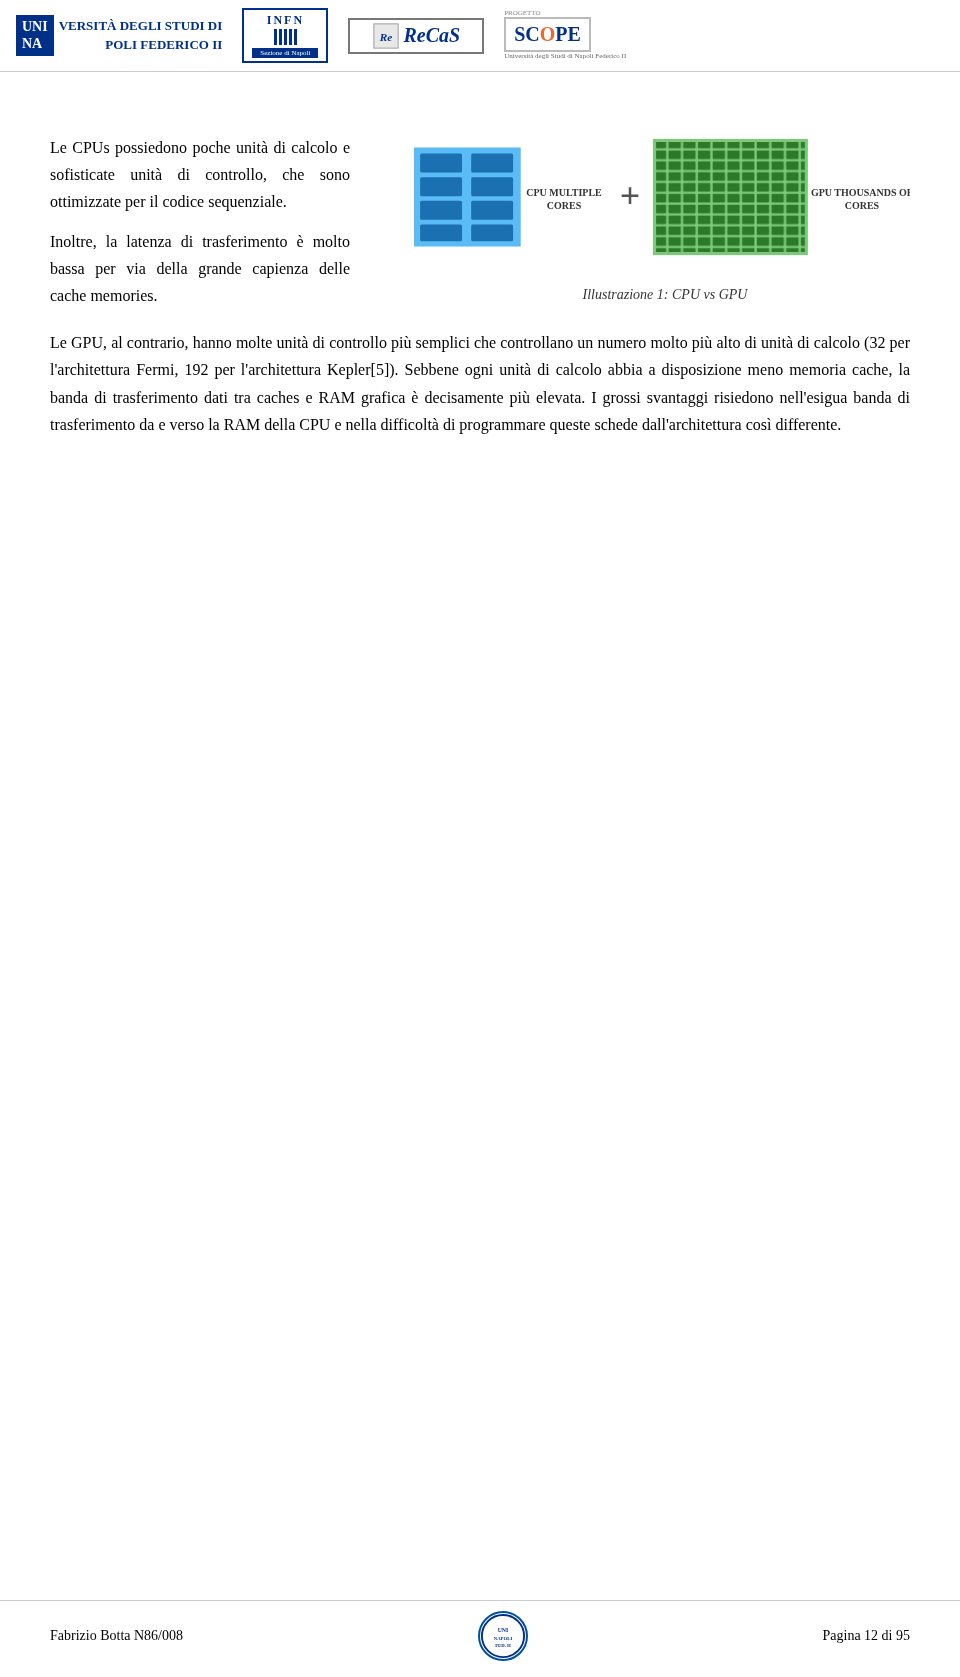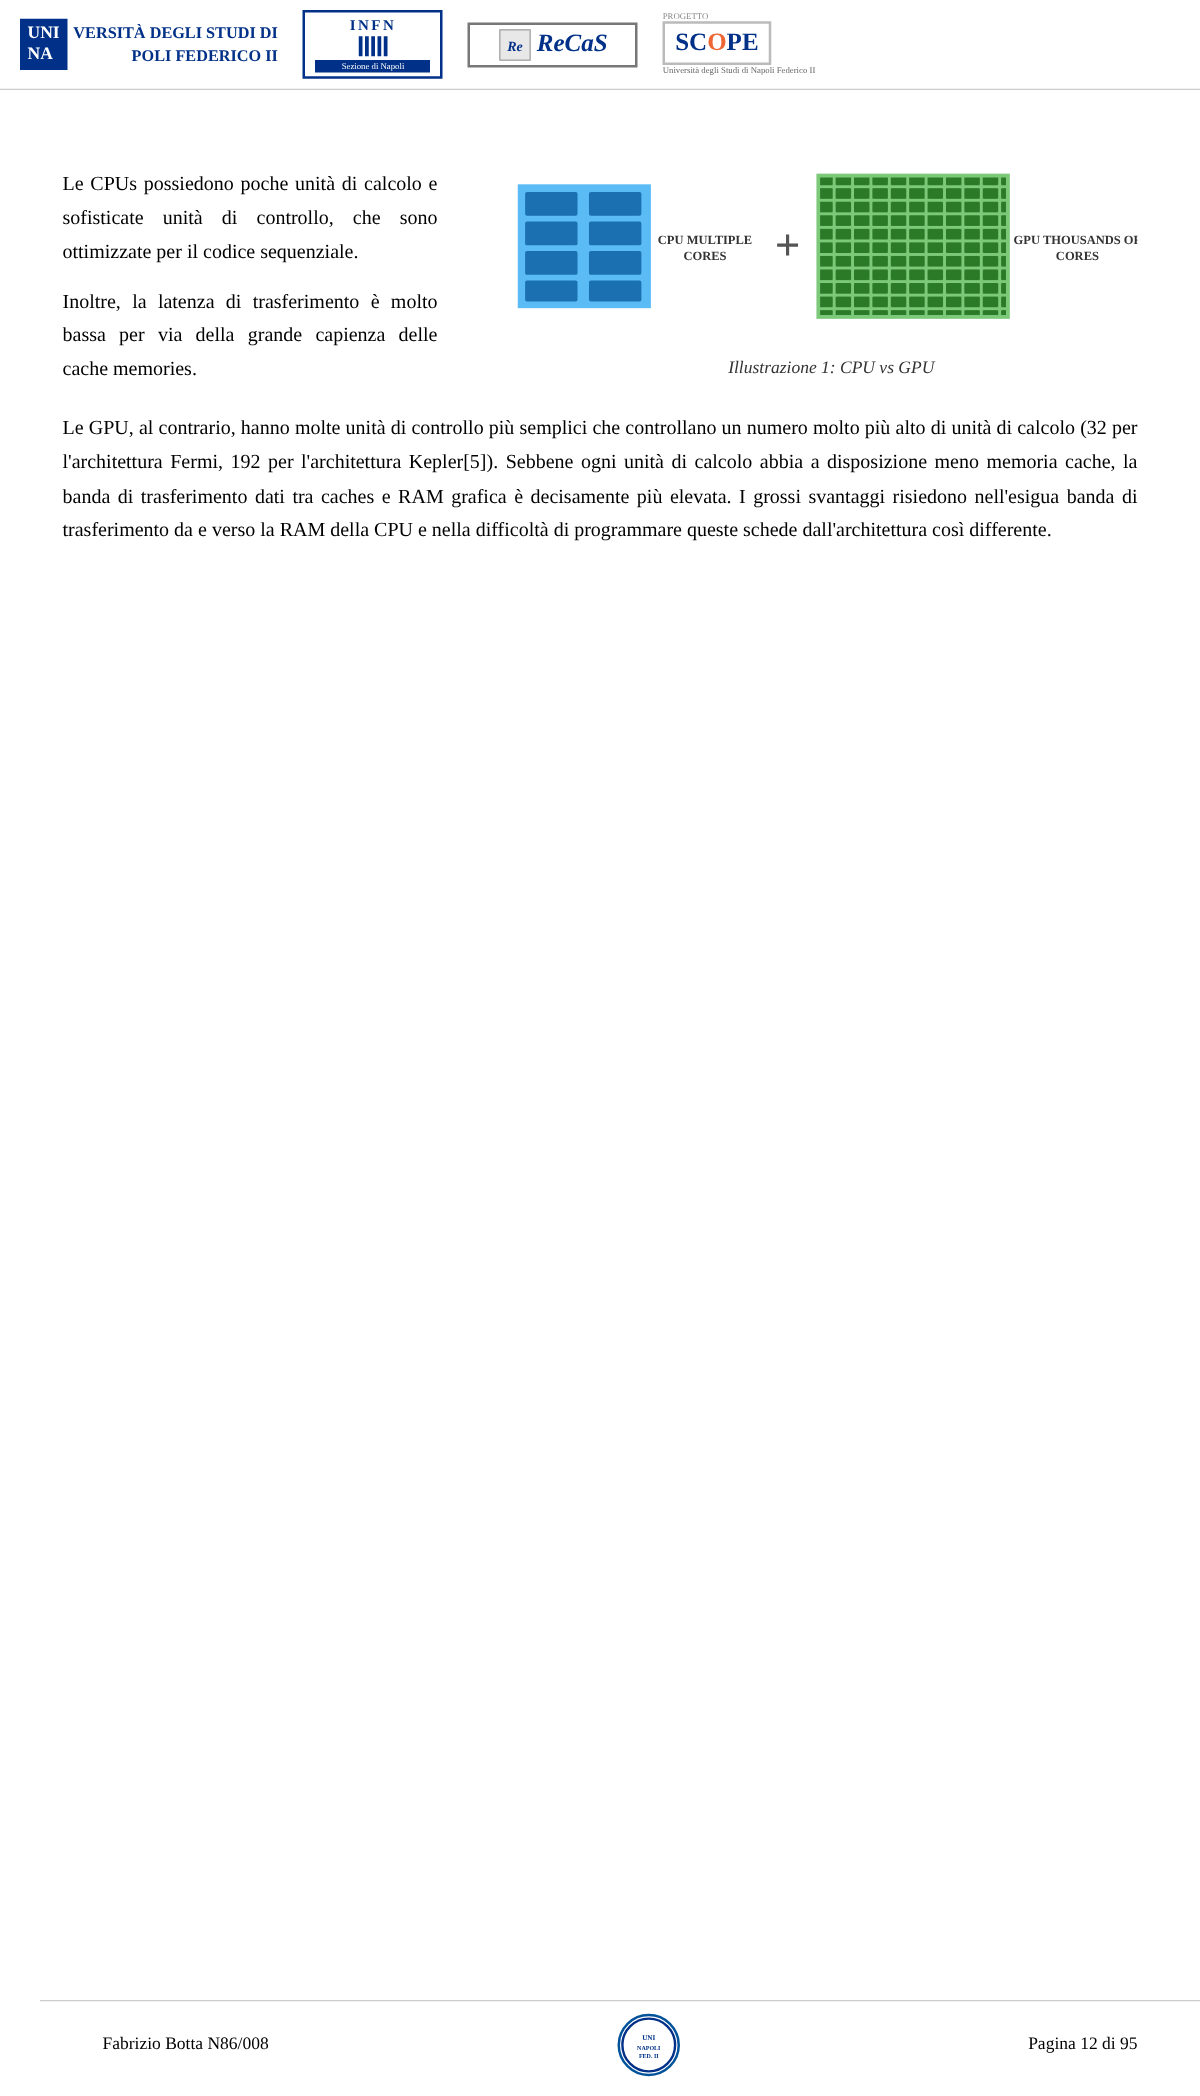--- a/index.html
+++ b/index.html
@@ -85,21 +85,20 @@
       position: absolute;
       bottom: 0;
       left: 0;
       right: 0;
       display: flex;
       justify-content: space-between;
       align-items: center;
       padding: 10px 50px 16px 50px;
       border-top: 1px solid #ccc;
       font-size: 14px;
-      margin-left: 32px;
     }
 
     .footer-logo {
       width: 50px;
       height: 50px;
       border: 2px solid #00539b;
       border-radius: 50%;
       display: flex;
       align-items: center;
       justify-content: center;
@@ -193,21 +192,21 @@
     .infn-line {
       width: 3px;
       height: 16px;
       background: #003087;
     }
 
     .infn-napoli {
       font-size: 7px;
       background: #003087;
       color: #fff;
-      padding: 1px 21px;
+      padding: 1px 8px;
       margin-top: 2px;
     }
 
     .recas-logo-block {
       display: flex;
       align-items: center;
       border: 2px solid #777;
       padding: 2px 22px;
       gap: 3px;
     }

